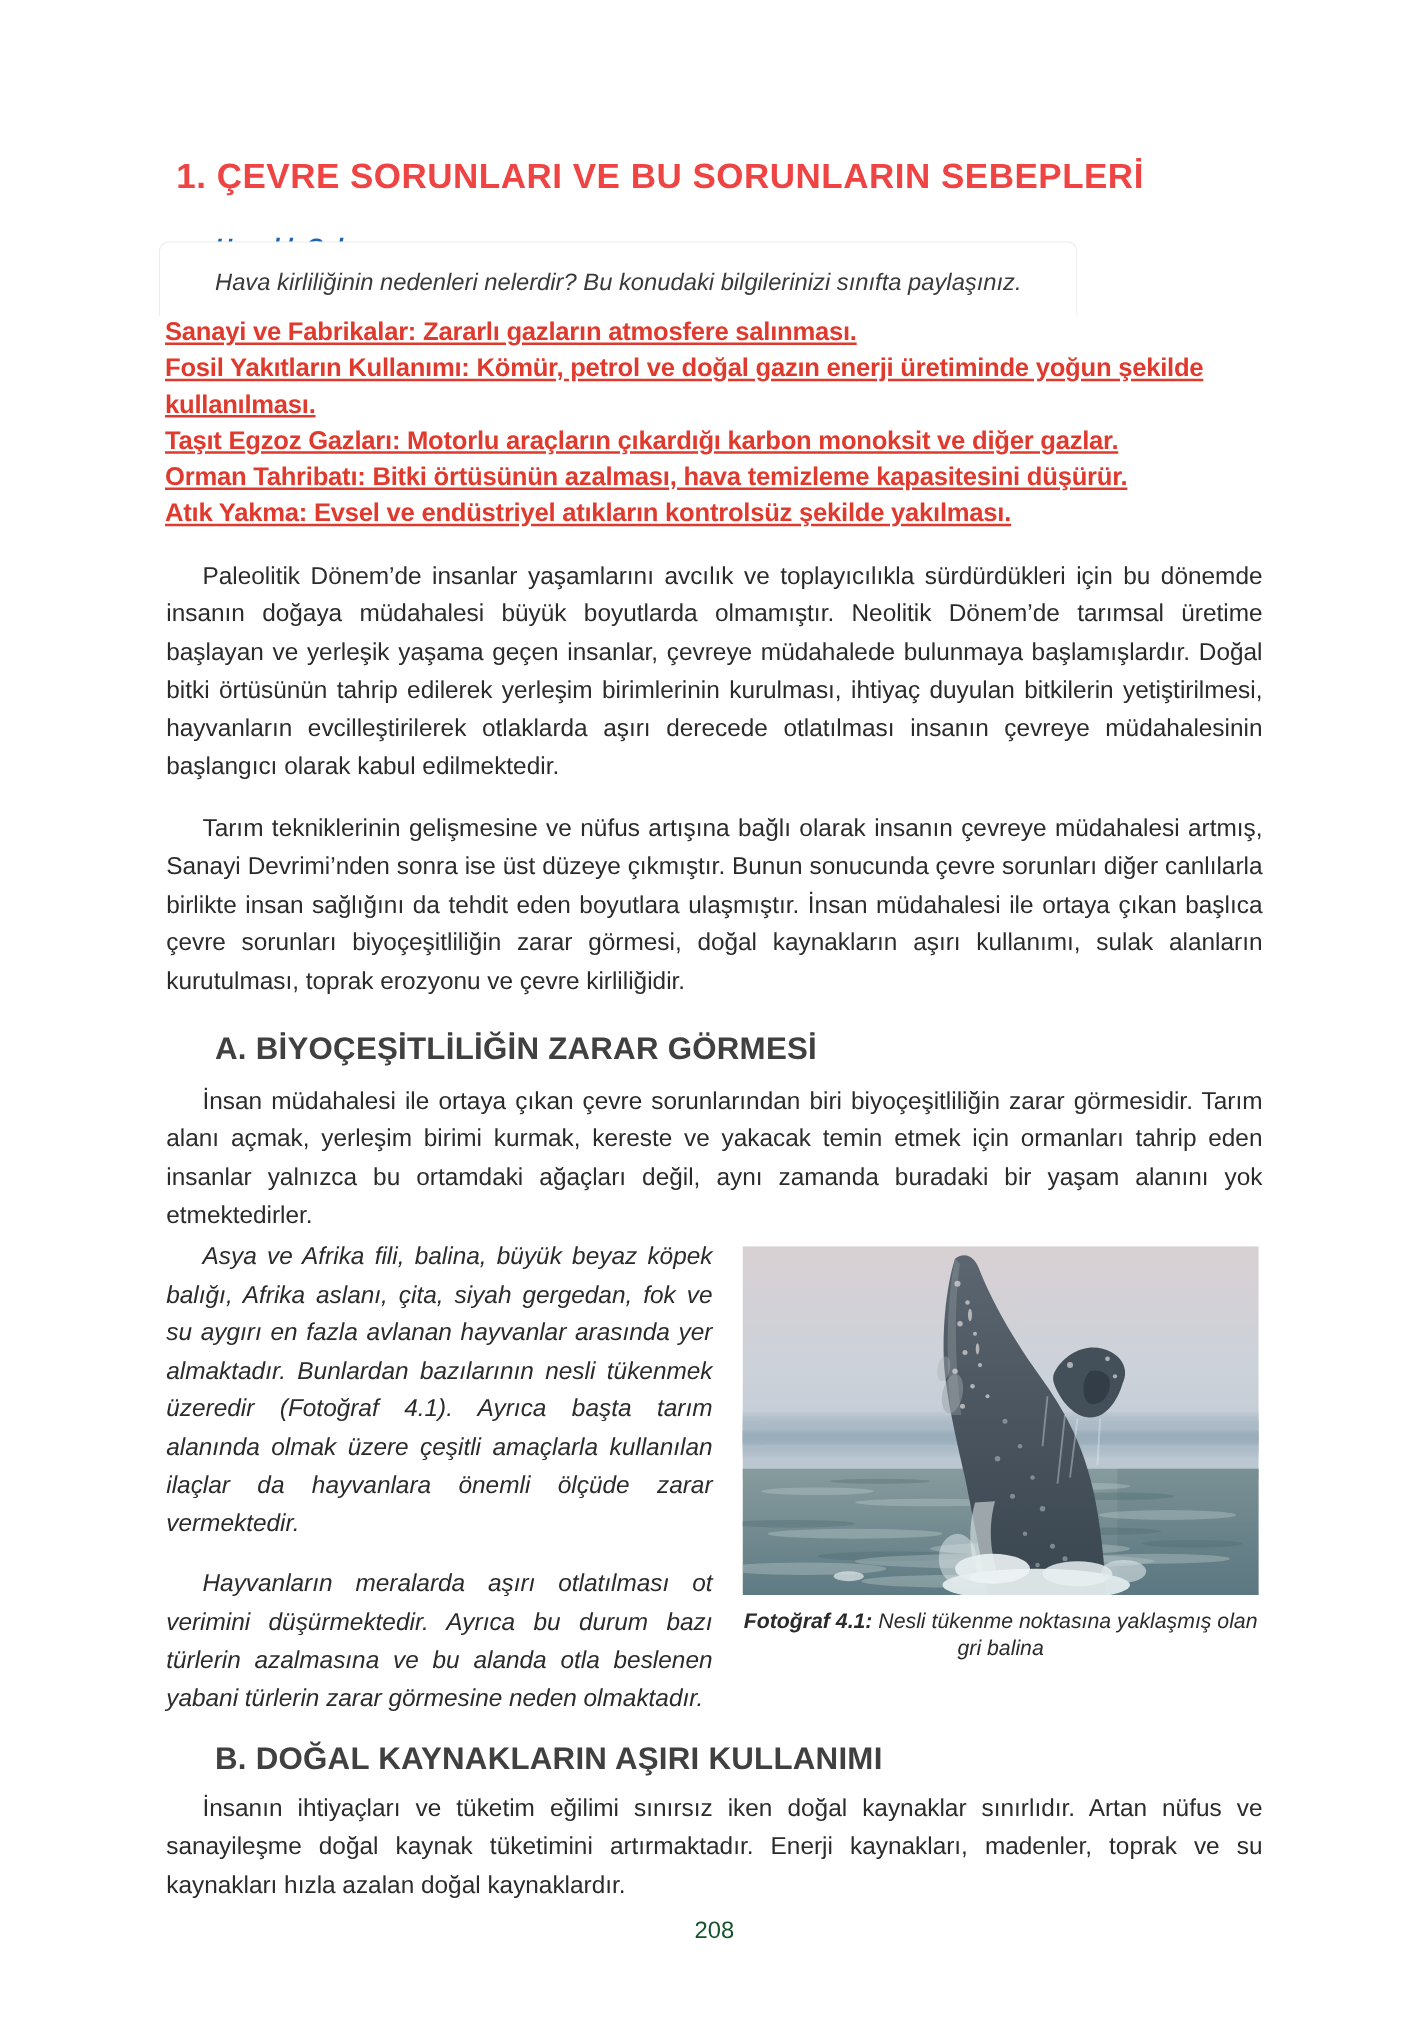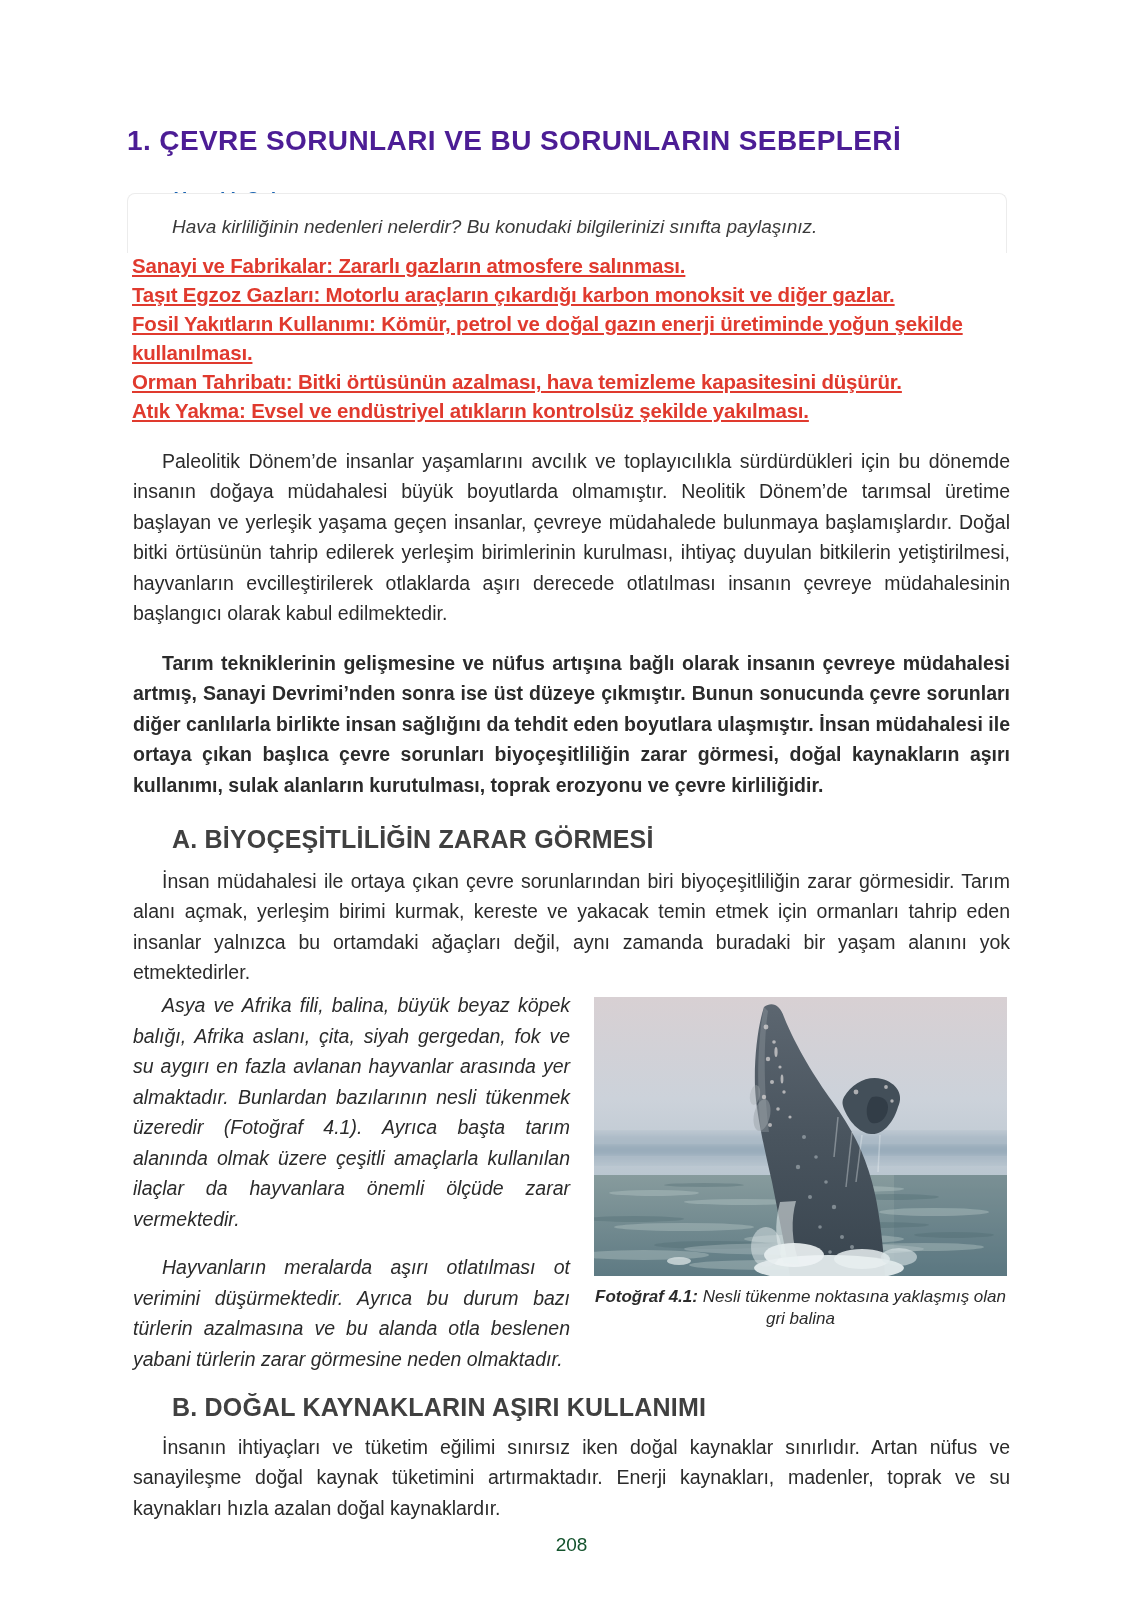--- a/index.html
+++ b/index.html
@@ -7,38 +7,38 @@
     position:relative;
     width:1133px;
     height:1615px;
     background:#ffffff;
     font-family:"Liberation Sans", sans-serif;
     color:#2b2b2b;
     overflow:hidden;
   }
   .page-title{
     position:absolute;
-    left:127px; top:106px;
+    left:141px; top:106px;
     font-size:28px;
     font-weight:bold;
     letter-spacing:.4px;
-    color:#4c1d95;
+    color:#ef4444;
   }
   .prep-heading{
     position:absolute;
     left:172px; top:172px;
     font-size:19px;
     font-weight:bold;
     font-style:italic;
     color:#1a64b2;
   }
   .question-box{
     position:absolute;
     left:127px; top:193px;
-    width:880px; height:60px;
+    width:735px; height:60px;
     border:1px solid #ececec;
     border-bottom:none;
     border-radius:8px 8px 0 0;
     box-sizing:border-box;
     background:#ffffff;
   }
   .question-text{
     margin:22px 0 0 44px;
     font-size:19px;
     font-style:italic;
@@ -59,21 +59,21 @@
     position:absolute;
     left:133px;
     width:877px;
     font-size:19.5px;
     line-height:30.5px;
     text-align:justify;
     text-indent:29px;
     color:#2b2b2b;
   }
   #para1{top:426px;}
-  #para2{top:628px;font-weight:bold;}
+  #para2{top:628px;}
   .section-heading{
     position:absolute;
     left:172px;
     font-size:25px;
     font-weight:bold;
     color:#404040;
     letter-spacing:.2px;
   }
   #heading-a{top:804px;}
   #para-a{top:846px;}
@@ -124,22 +124,22 @@
   <h1 class="page-title">1. ÇEVRE SORUNLARI VE BU SORUNLARIN SEBEPLERİ</h1>
 
   <h2 class="prep-heading">Hazırlık Çalışması</h2>
 
   <div class="question-box">
     <p class="question-text">Hava kirliliğinin nedenleri nelerdir? Bu konudaki bilgilerinizi sınıfta paylaşınız.</p>
   </div>
 
   <div class="answers">
     <div>Sanayi ve Fabrikalar: Zararlı gazların atmosfere salınması.</div>
+    <div>Fosil Yakıtların Kullanımı: Kömür, petrol ve doğal gazın enerji üretiminde yoğun şekilde kullanılması.</div>
     <div>Taşıt Egzoz Gazları: Motorlu araçların çıkardığı karbon monoksit ve diğer gazlar.</div>
-    <div>Fosil Yakıtların Kullanımı: Kömür, petrol ve doğal gazın enerji üretiminde yoğun şekilde kullanılması.</div>
     <div>Orman Tahribatı: Bitki örtüsünün azalması, hava temizleme kapasitesini düşürür.</div>
     <div>Atık Yakma: Evsel ve endüstriyel atıkların kontrolsüz şekilde yakılması.</div>
   </div>
 
   <p class="body-para" id="para1">Paleolitik Dönem’de insanlar yaşamlarını avcılık ve toplayıcılıkla sürdürdükleri için bu dönemde insanın doğaya müdahalesi büyük boyutlarda olmamıştır. Neolitik Dönem’de tarımsal üretime başlayan ve yerleşik yaşama geçen insanlar, çevreye müdahalede bulunmaya başlamışlardır. Doğal bitki örtüsünün tahrip edilerek yerleşim birimlerinin kurulması, ihtiyaç duyulan bitkilerin yetiştirilmesi, hayvanların evcilleştirilerek otlaklarda aşırı derecede otlatılması insanın çevreye müdahalesinin başlangıcı olarak kabul edilmektedir.</p>
   <p class="body-para" id="para2">Tarım tekniklerinin gelişmesine ve nüfus artışına bağlı olarak insanın çevreye müdahalesi artmış, Sanayi Devrimi’nden sonra ise üst düzeye çıkmıştır. Bunun sonucunda çevre sorunları diğer canlılarla birlikte insan sağlığını da tehdit eden boyutlara ulaşmıştır. İnsan müdahalesi ile ortaya çıkan başlıca çevre sorunları biyoçeşitliliğin zarar görmesi, doğal kaynakların aşırı kullanımı, sulak alanların kurutulması, toprak erozyonu ve çevre kirliliğidir.</p>
 
   <h2 class="section-heading" id="heading-a">A. BİYOÇEŞİTLİLİĞİN ZARAR GÖRMESİ</h2>
   <p class="body-para" id="para-a">İnsan müdahalesi ile ortaya çıkan çevre sorunlarından biri biyoçeşitliliğin zarar görmesidir. Tarım alanı açmak, yerleşim birimi kurmak, kereste ve yakacak temin etmek için ormanları tahrip eden insanlar yalnızca bu ortamdaki ağaçları değil, aynı zamanda buradaki bir yaşam alanını yok etmektedirler.</p>
 

